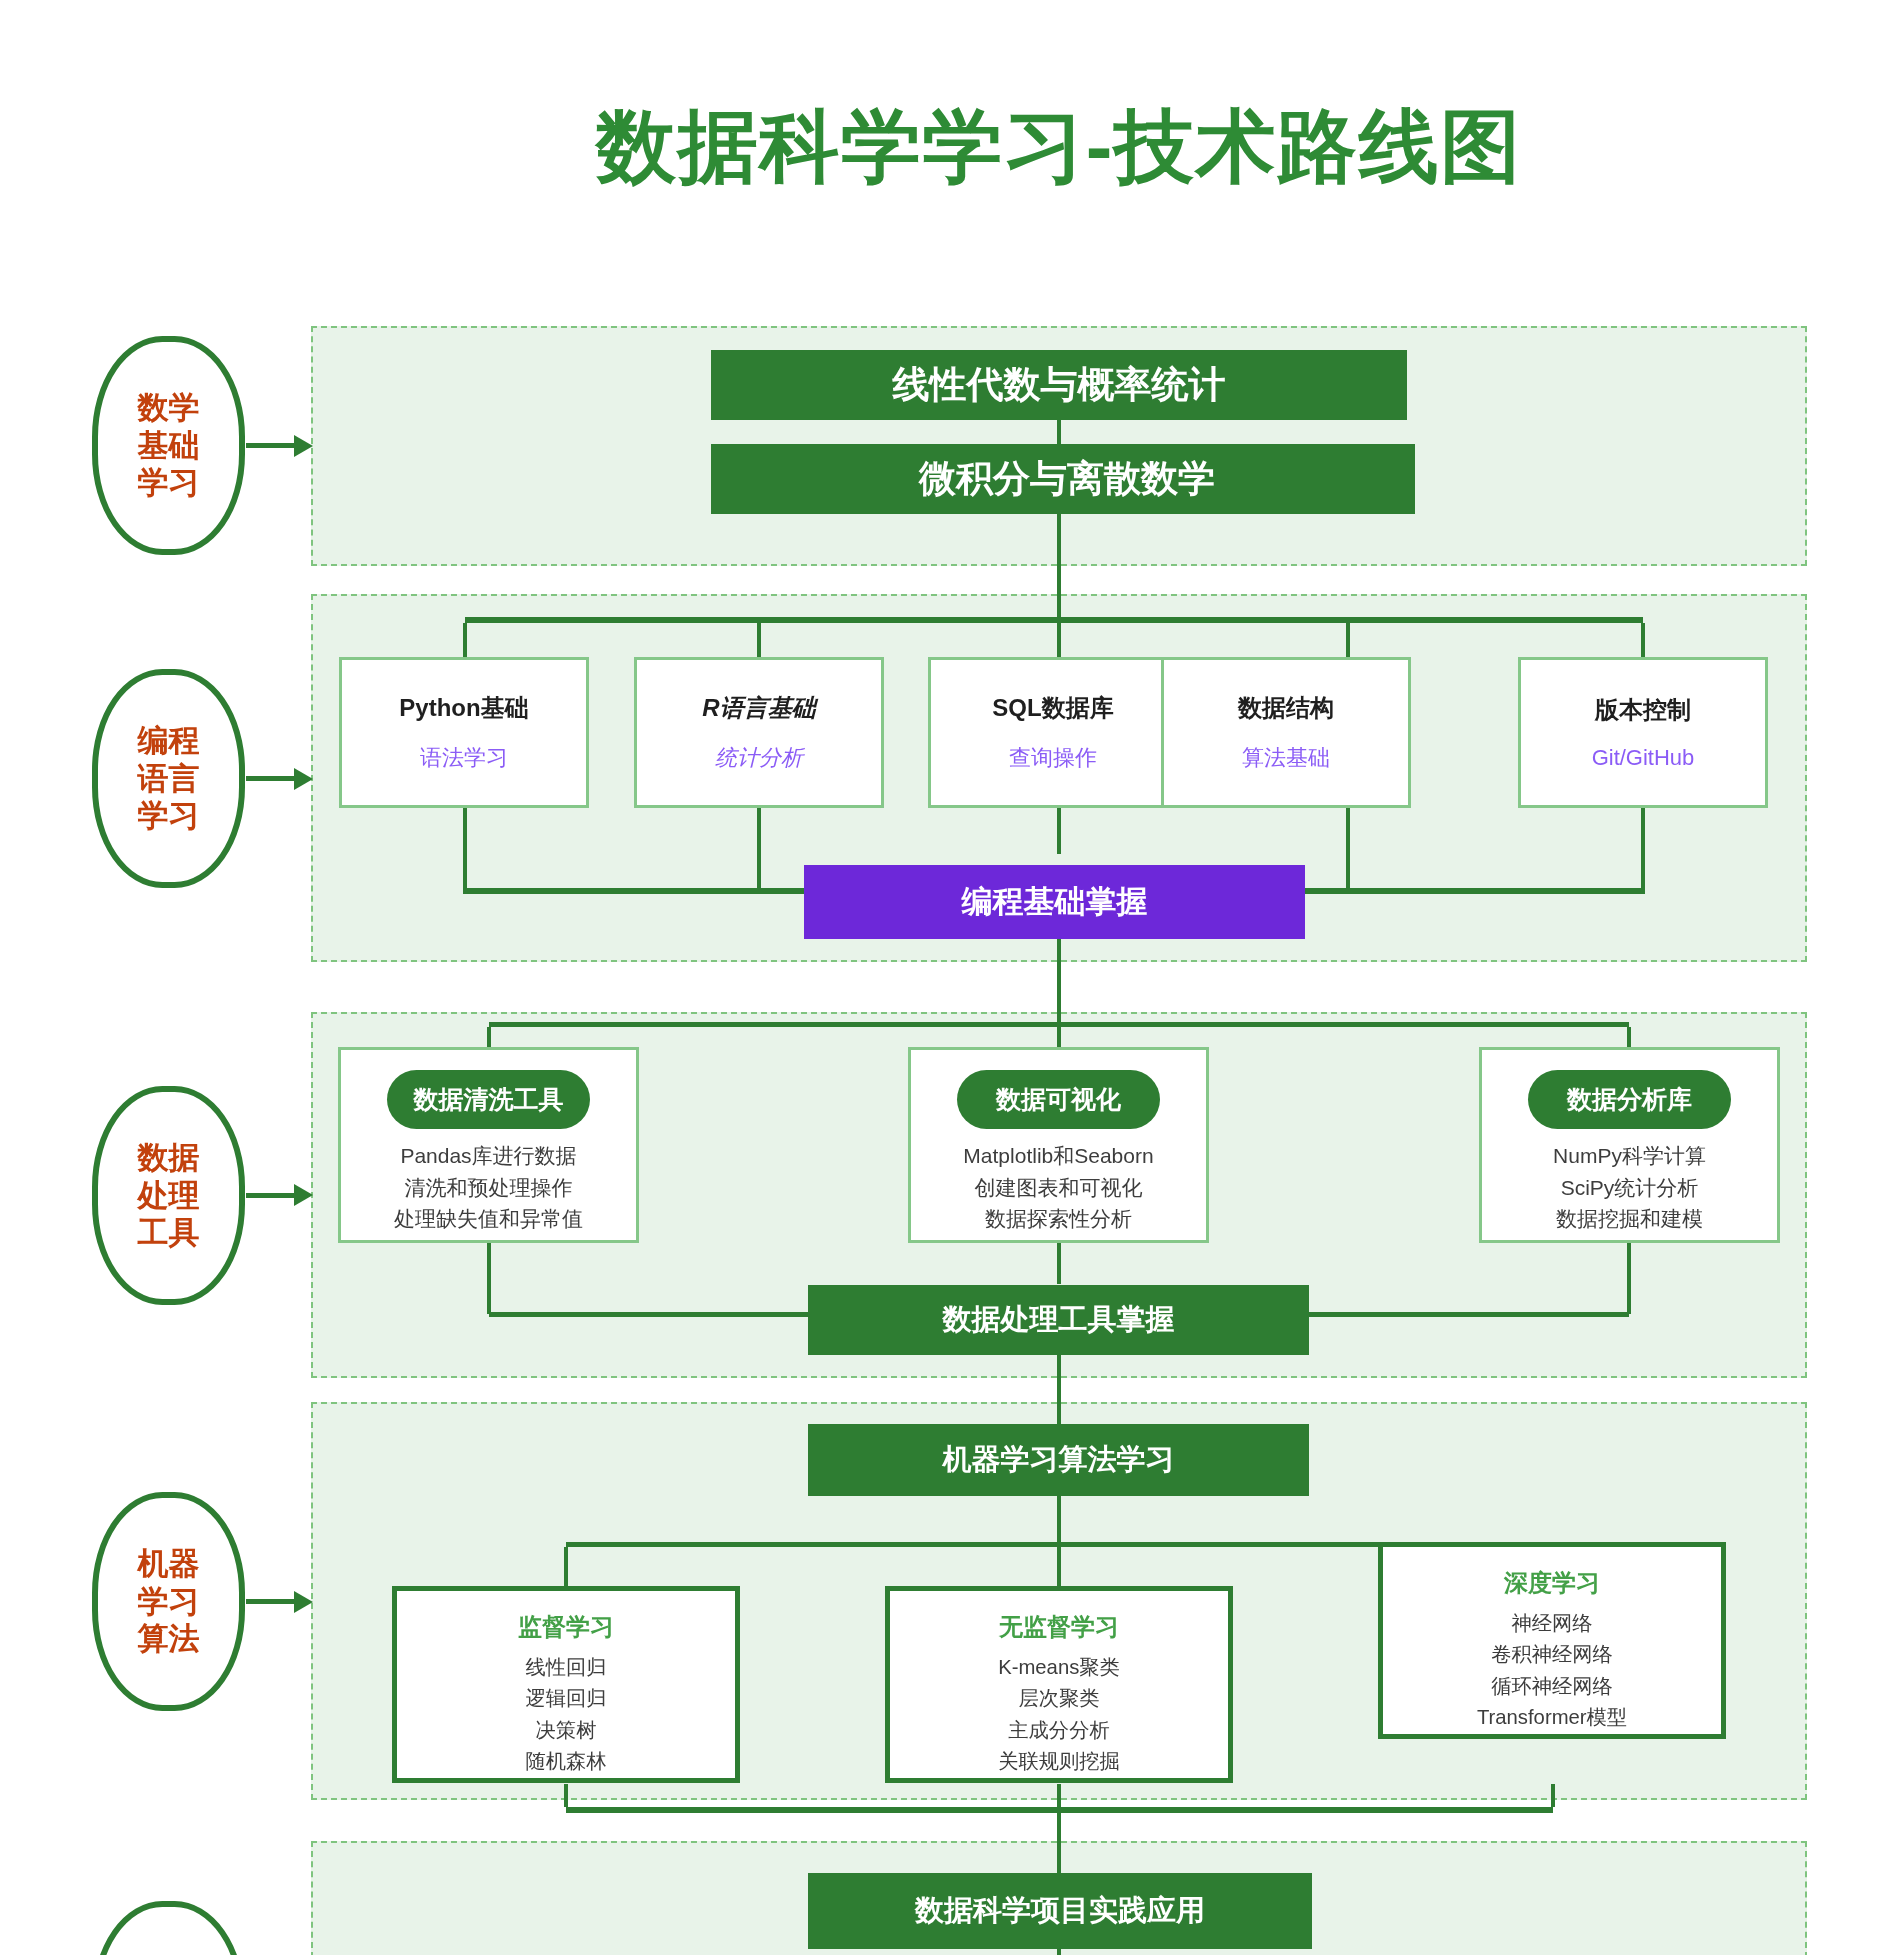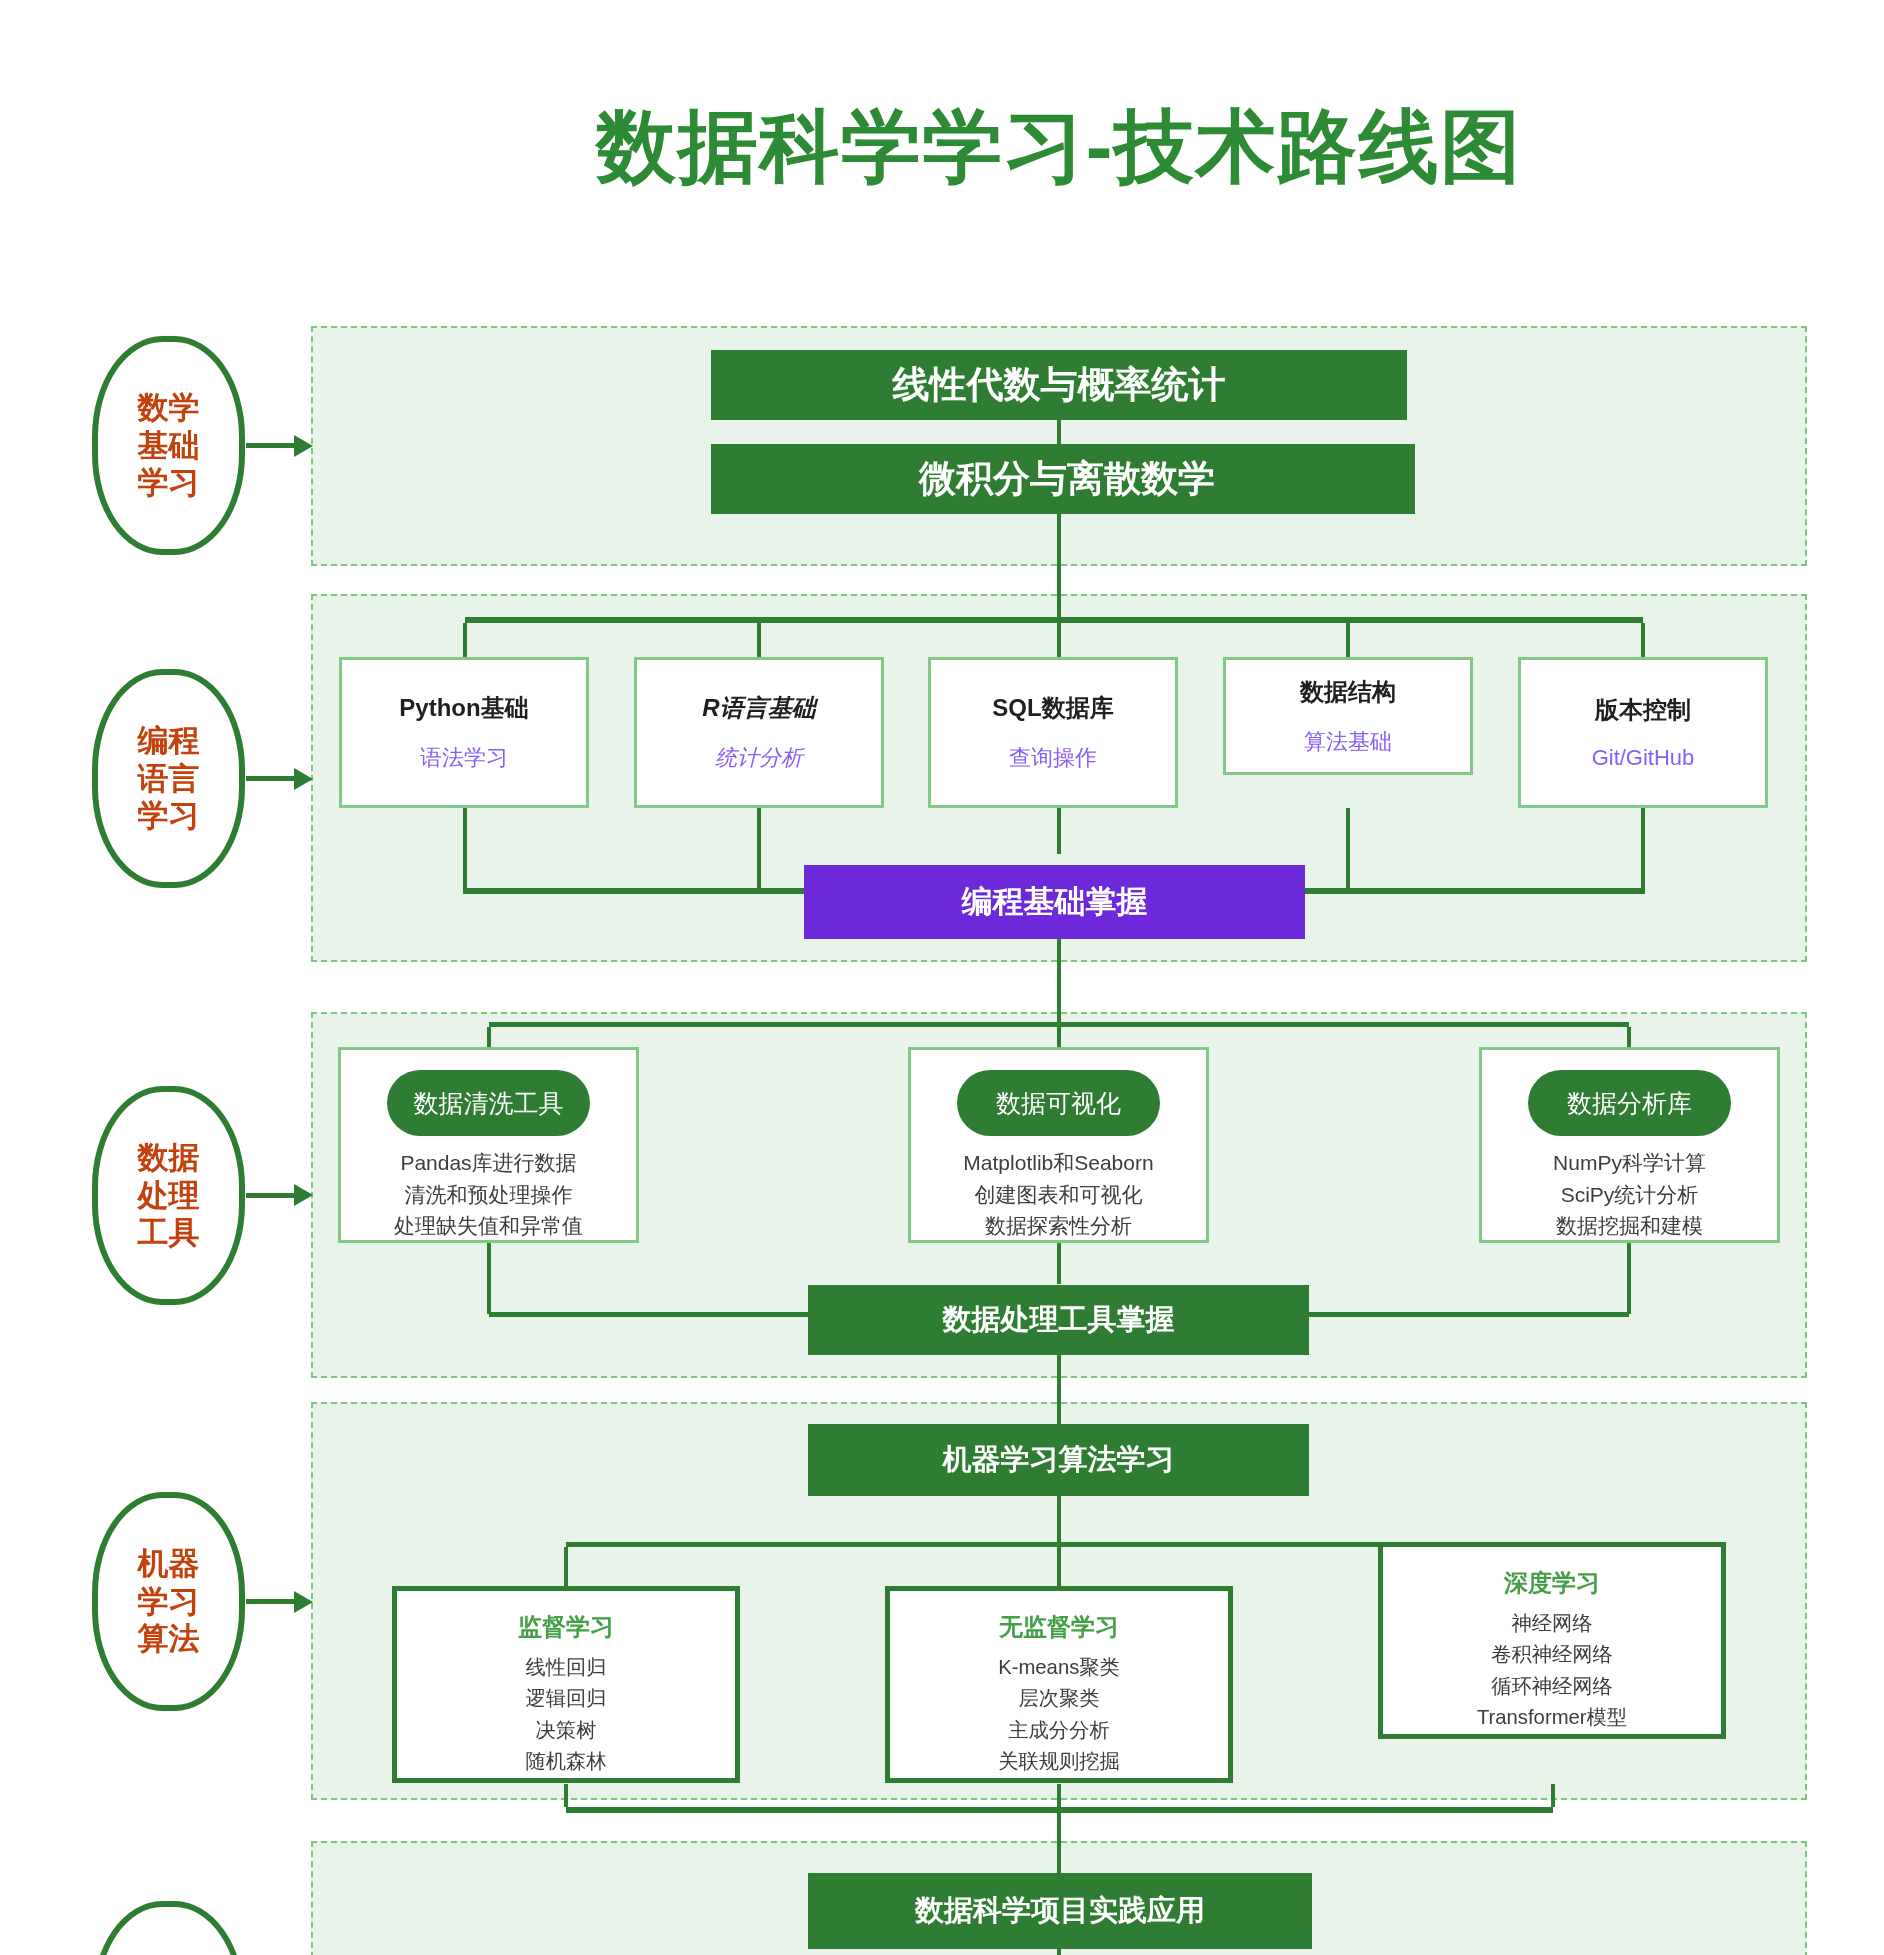--- a/index.html
+++ b/index.html
@@ -43,22 +43,22 @@
   
   .wbox{
     position:absolute;background:#ffffff;border:3.1px solid #85C789;box-sizing:border-box;z-index:2;
     display:flex;flex-direction:column;align-items:center;justify-content:center;text-align:center;
   }
   .wbox.darkborder{border:5.5px solid #2E7D32;justify-content:flex-start;}
   .wbox.toppad{justify-content:flex-start;}
   .box-title{font-size:24px;font-weight:bold;color:#1f1f1f;}
   .box-sub{font-size:22px;color:#8b5cf6;margin-top:19px;}
   .inner-pill{
-    background:#2E7D32;color:#ffffff;font-size:25px;font-weight:normal;
-    width:203px;height:66px;border-radius:33px;display:flex;align-items:center;justify-content:center;
+    background:#2E7D32;color:#ffffff;font-size:25px;font-weight:bold;
+    width:203px;height:59px;border-radius:33px;display:flex;align-items:center;justify-content:center;
     margin-top:20.3px;flex:0 0 auto;
   }
   .box-lines{font-size:21px;color:#3d3d3d;line-height:1.5;margin-top:11px;white-space:pre-line;}
   .ml-title{font-size:24px;font-weight:bold;color:#43A047;margin-top:19.6px;}
   .ml-items{font-size:20.3px;color:#3d3d3d;line-height:1.55;margin-top:9.4px;white-space:pre-line;}
 </style>
 </head>
 <body>
 
 <div class="page">
@@ -123,21 +123,21 @@
     <div class="box-sub">语法学习</div>
   </div>
   <div class="wbox" style="left:634px;top:657px;width:250px;height:151px;font-style:italic;">
     <div class="box-title">R语言基础</div>
     <div class="box-sub">统计分析</div>
   </div>
   <div class="wbox" style="left:928px;top:657px;width:250px;height:151px;">
     <div class="box-title">SQL数据库</div>
     <div class="box-sub">查询操作</div>
   </div>
-  <div class="wbox" style="left:1223px;top:657px;width:250px;height:118px;">
+  <div class="wbox" style="left:1161px;top:657px;width:250px;height:151px;">
     <div class="box-title">数据结构</div>
     <div class="box-sub">算法基础</div>
   </div>
   <div class="wbox" style="left:1518px;top:657px;width:250px;height:151px;text-align:center;">
     <div class="box-title">版本控制</div>
     <div class="box-sub">Git/GitHub</div>
   </div>
 
   <div class="line" style="left:463px;top:808px;width:3.9px;height:86px;"></div>
   <div class="line" style="left:757px;top:808px;width:3.9px;height:86px;"></div>

